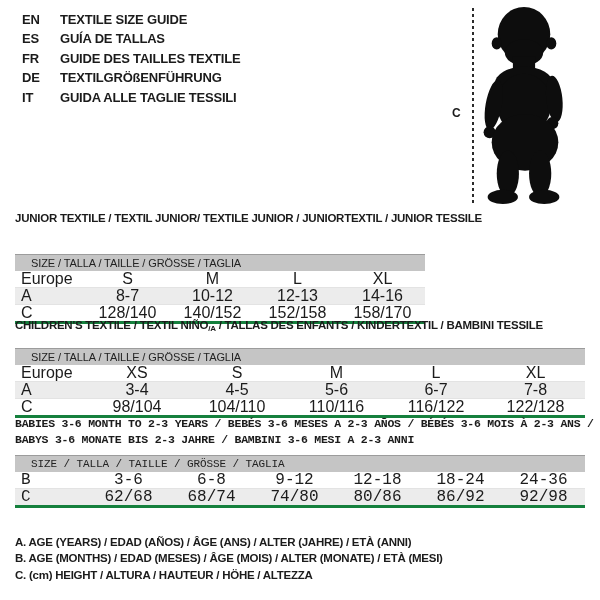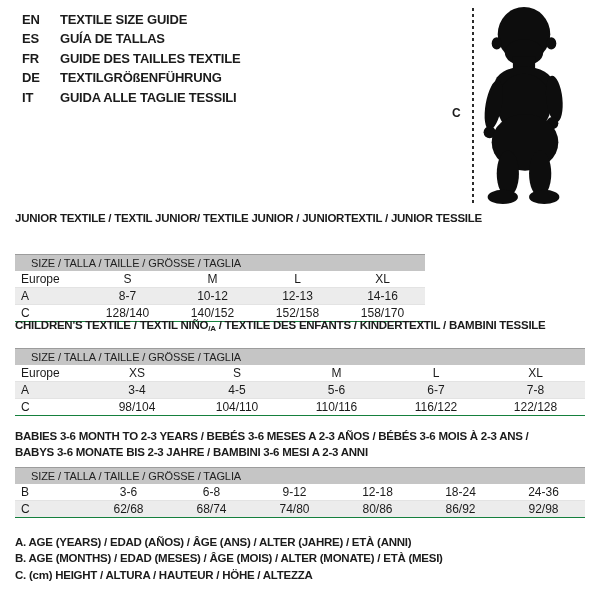--- a/index.html
+++ b/index.html
@@ -18,32 +18,32 @@
   
   .measure-line { left:472px; top:8px; width:2px; height:197px;
     background:repeating-linear-gradient(#2b2b2b 0 3px, transparent 3px 6px); }
   .height-label { left:452px; top:106px; font-weight:bold; font-size:12px; }
   .baby-svg { left:478px; top:4px; }
 
   
   .section { left:15px; }
   .sec-junior { top:211px; width:410px; }
   .sec-children { top:318px; width:570px; }
-  .sec-babies { top:428px; width:570px; }
+  .sec-babies { top:416px; width:570px;font-family:Liberation Mono, monospace; }
   .section-title { font-weight:bold; font-size:11.5px; letter-spacing:-0.25px; line-height:14px; white-space:nowrap; }
   .sec-junior .section-title { margin-bottom:29px; }
   .sec-children .section-title { margin-bottom:12px; }
   .sec-babies .title-line { font-weight:bold; font-size:11.5px; letter-spacing:-0.25px; line-height:16px; white-space:nowrap; }
   .sec-babies .title-block { margin-bottom:7px; }
   .sub { font-size:8px; vertical-align:-2px; }
 
   .size-bar { height:16px; background:#c5c5c5; border-top:1px solid #9c9c9c;
     font-size:11px; line-height:16px; padding-left:16px; color:#222; letter-spacing:-0.1px; }
-  table.size { border-collapse:collapse; table-layout:fixed; font-size:12px; width:100%;
-    border-bottom:1px solid #15803d; }
+  table.size { border-collapse:collapse; table-layout:fixed; font-size:16px; width:100%;
+    border-bottom:3px solid #15803d; }
   table.size tr { border-top:1px solid #e3e3e3; }
   table.size tr:first-child { border-top:none; }
   table.size td { height:16px; padding:0; text-align:center; line-height:16px; font-weight:normal; }
   table.size td.lbl { text-align:left; padding-left:6px; }
   tr.shaded { background:#ececec; }
 
   
   .legend { left:15px; top:534px; }
   .legend-line { font-weight:bold; font-size:11.5px; letter-spacing:-0.25px; line-height:16.4px; white-space:nowrap; }
 </style>
@@ -127,21 +127,21 @@
       <td>128/140</td>
       <td>140/152</td>
       <td>152/158</td>
       <td>158/170</td>
     </tr>
   </tbody>
     </table>
 </div>
 
 <div class="abs section sec-children">
-  <div class="section-title"><span>CHILDREN'S TEXTILE / TEXTIL NIÑO</span><span class="sub">/A</span><span> / TEXTILE DES ENFANTS / KINDERTEXTIL / BAMBINI TESSILE</span></div>
+  <div class="section-title"><span>CHILDREN'S TEXTILE / TEXTIL NIÑO</span><span class="sub">/A</span><span> / TALLAS DES ENFANTS / KINDERTEXTIL / BAMBINI TESSILE</span></div>
   <div class="size-bar">SIZE / TALLA / TAILLE / GRÖSSE / TAGLIA</div>
   <table class="size">
     <colgroup>
       <col style="width:72px">
         <col style="width:100px">
         <col style="width:100px">
         <col style="width:99px">
         <col style="width:100px">
         <col style="width:99px">
     </colgroup>

